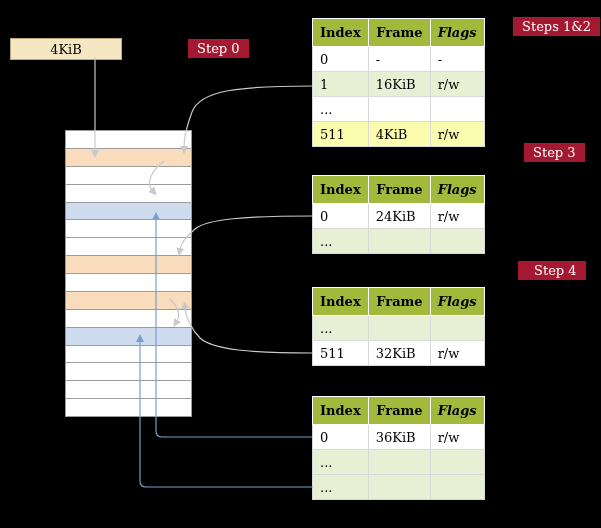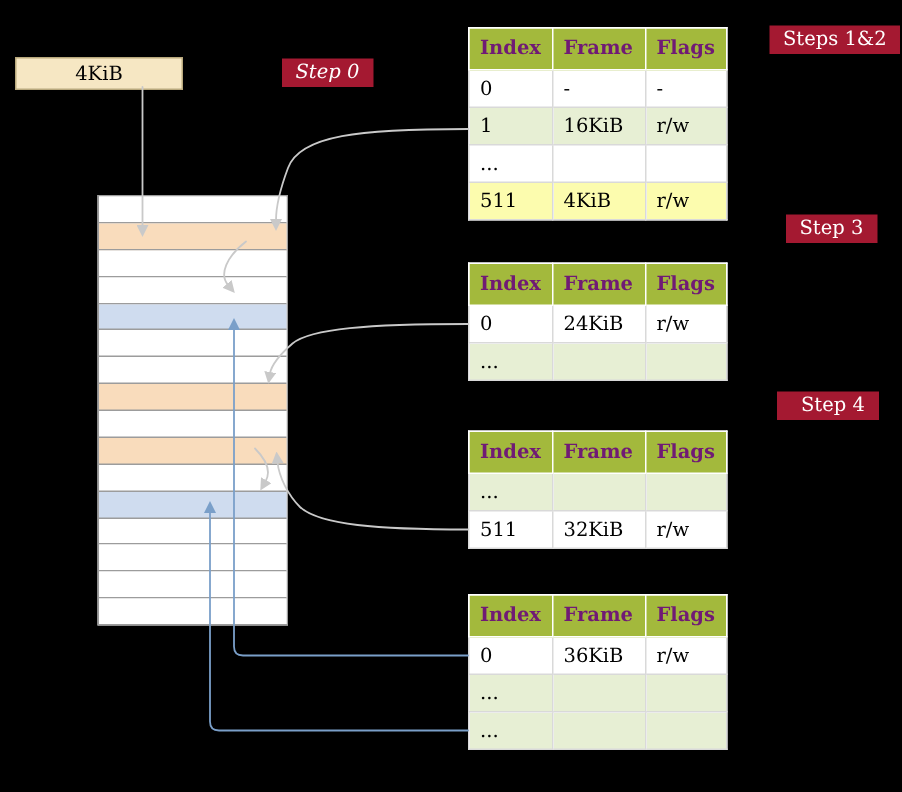--- a/index.html
+++ b/index.html
@@ -11,51 +11,51 @@
   .frame-box{
     position:absolute;left:10px;top:38px;width:110px;height:20px;
     background:var(--c-frame_box_bg,#f6e7c3);border:1px solid #b8a87c;
     color:#000;font-size:13px;display:flex;align-items:center;justify-content:center;
   }
   
   .badge{
     position:absolute;background:var(--c-step_badge_bg,#a41931);color:#fff;
     font-size:13px;padding:2px 9px;line-height:15px;white-space:nowrap;text-align:right;
   }
-  #badge-step0{left:188px;top:39px;font-style:italic;}
+  #badge-step0{left:188px;top:39px;}
   #badge-steps12{left:513px;top:17px;}
   #badge-step3{left:524px;top:143px;}
   #badge-step4{left:518px;top:261px;padding-left:16px;}
   
   .memory{
     position:absolute;left:65px;top:130px;width:125px;height:285px;
     border:1px solid #9c9c9c;display:flex;flex-direction:column;background:#fff;
   }
   .mem-row{flex:1;border-bottom:1px solid #9c9c9c;}
   .mem-row:last-child{border-bottom:none;}
   .mem-free{background:#ffffff;}
   .mem-table{background:var(--c-memory_table_row,#f9dcbc);}
   .mem-page{background:var(--c-memory_page_row,#cfdcef);}
   
   table.ptable{
     position:absolute;left:312px;border-collapse:collapse;background:#fff;
     font-size:13px;color:#000;table-layout:fixed;
   }
   #table-1{top:18px;} #table-2{top:175px;} #table-3{top:287px;} #table-4{top:396px;}
   .ptable th{
-    background:var(--c-table_header_bg,#a3b93c);color:#701a75;font-weight:bold;
-    font-size:13px;border:1px solid #fff;padding:4px 7px;text-align:left;height:19px;
+    background:var(--c-table_header_bg,#a3b93c);color:#000000;font-weight:bold;
+    font-size:13px;border:1px solid #fff;padding:4px 7px;text-align:right;height:19px;
   }
   .ptable td{
     border:1px solid #d9d9d9;padding:4px 7px;text-align:left;height:16px;
     overflow:hidden;white-space:nowrap;
   }
   .ptable th:nth-child(1){width:40px;}
   .ptable th:nth-child(2){width:47px;}
-  .ptable th:nth-child(3){width:36px;}
+  .ptable th:nth-child(3){width:36px;font-style:italic;}
   tr.bg-white td{background:#ffffff;}
   tr.bg-green td{background:var(--c-table_row_green,#e7efd4);}
   tr.bg-yellow td{background:var(--c-table_row_yellow,#fcfcae);}
   
   #arrows{position:absolute;left:0;top:0;width:601px;height:528px;pointer-events:none;z-index:5;}
   #arrows path{fill:none;stroke-width:1.2px;stroke-linecap:round;}
   .stroke-gray{stroke:var(--c-arrow_gray,#c9c9c9);}
   .stroke-blue{stroke:var(--c-arrow_blue,#7a9fc9);stroke-width:1.4px;}
 </style>
 </head>

